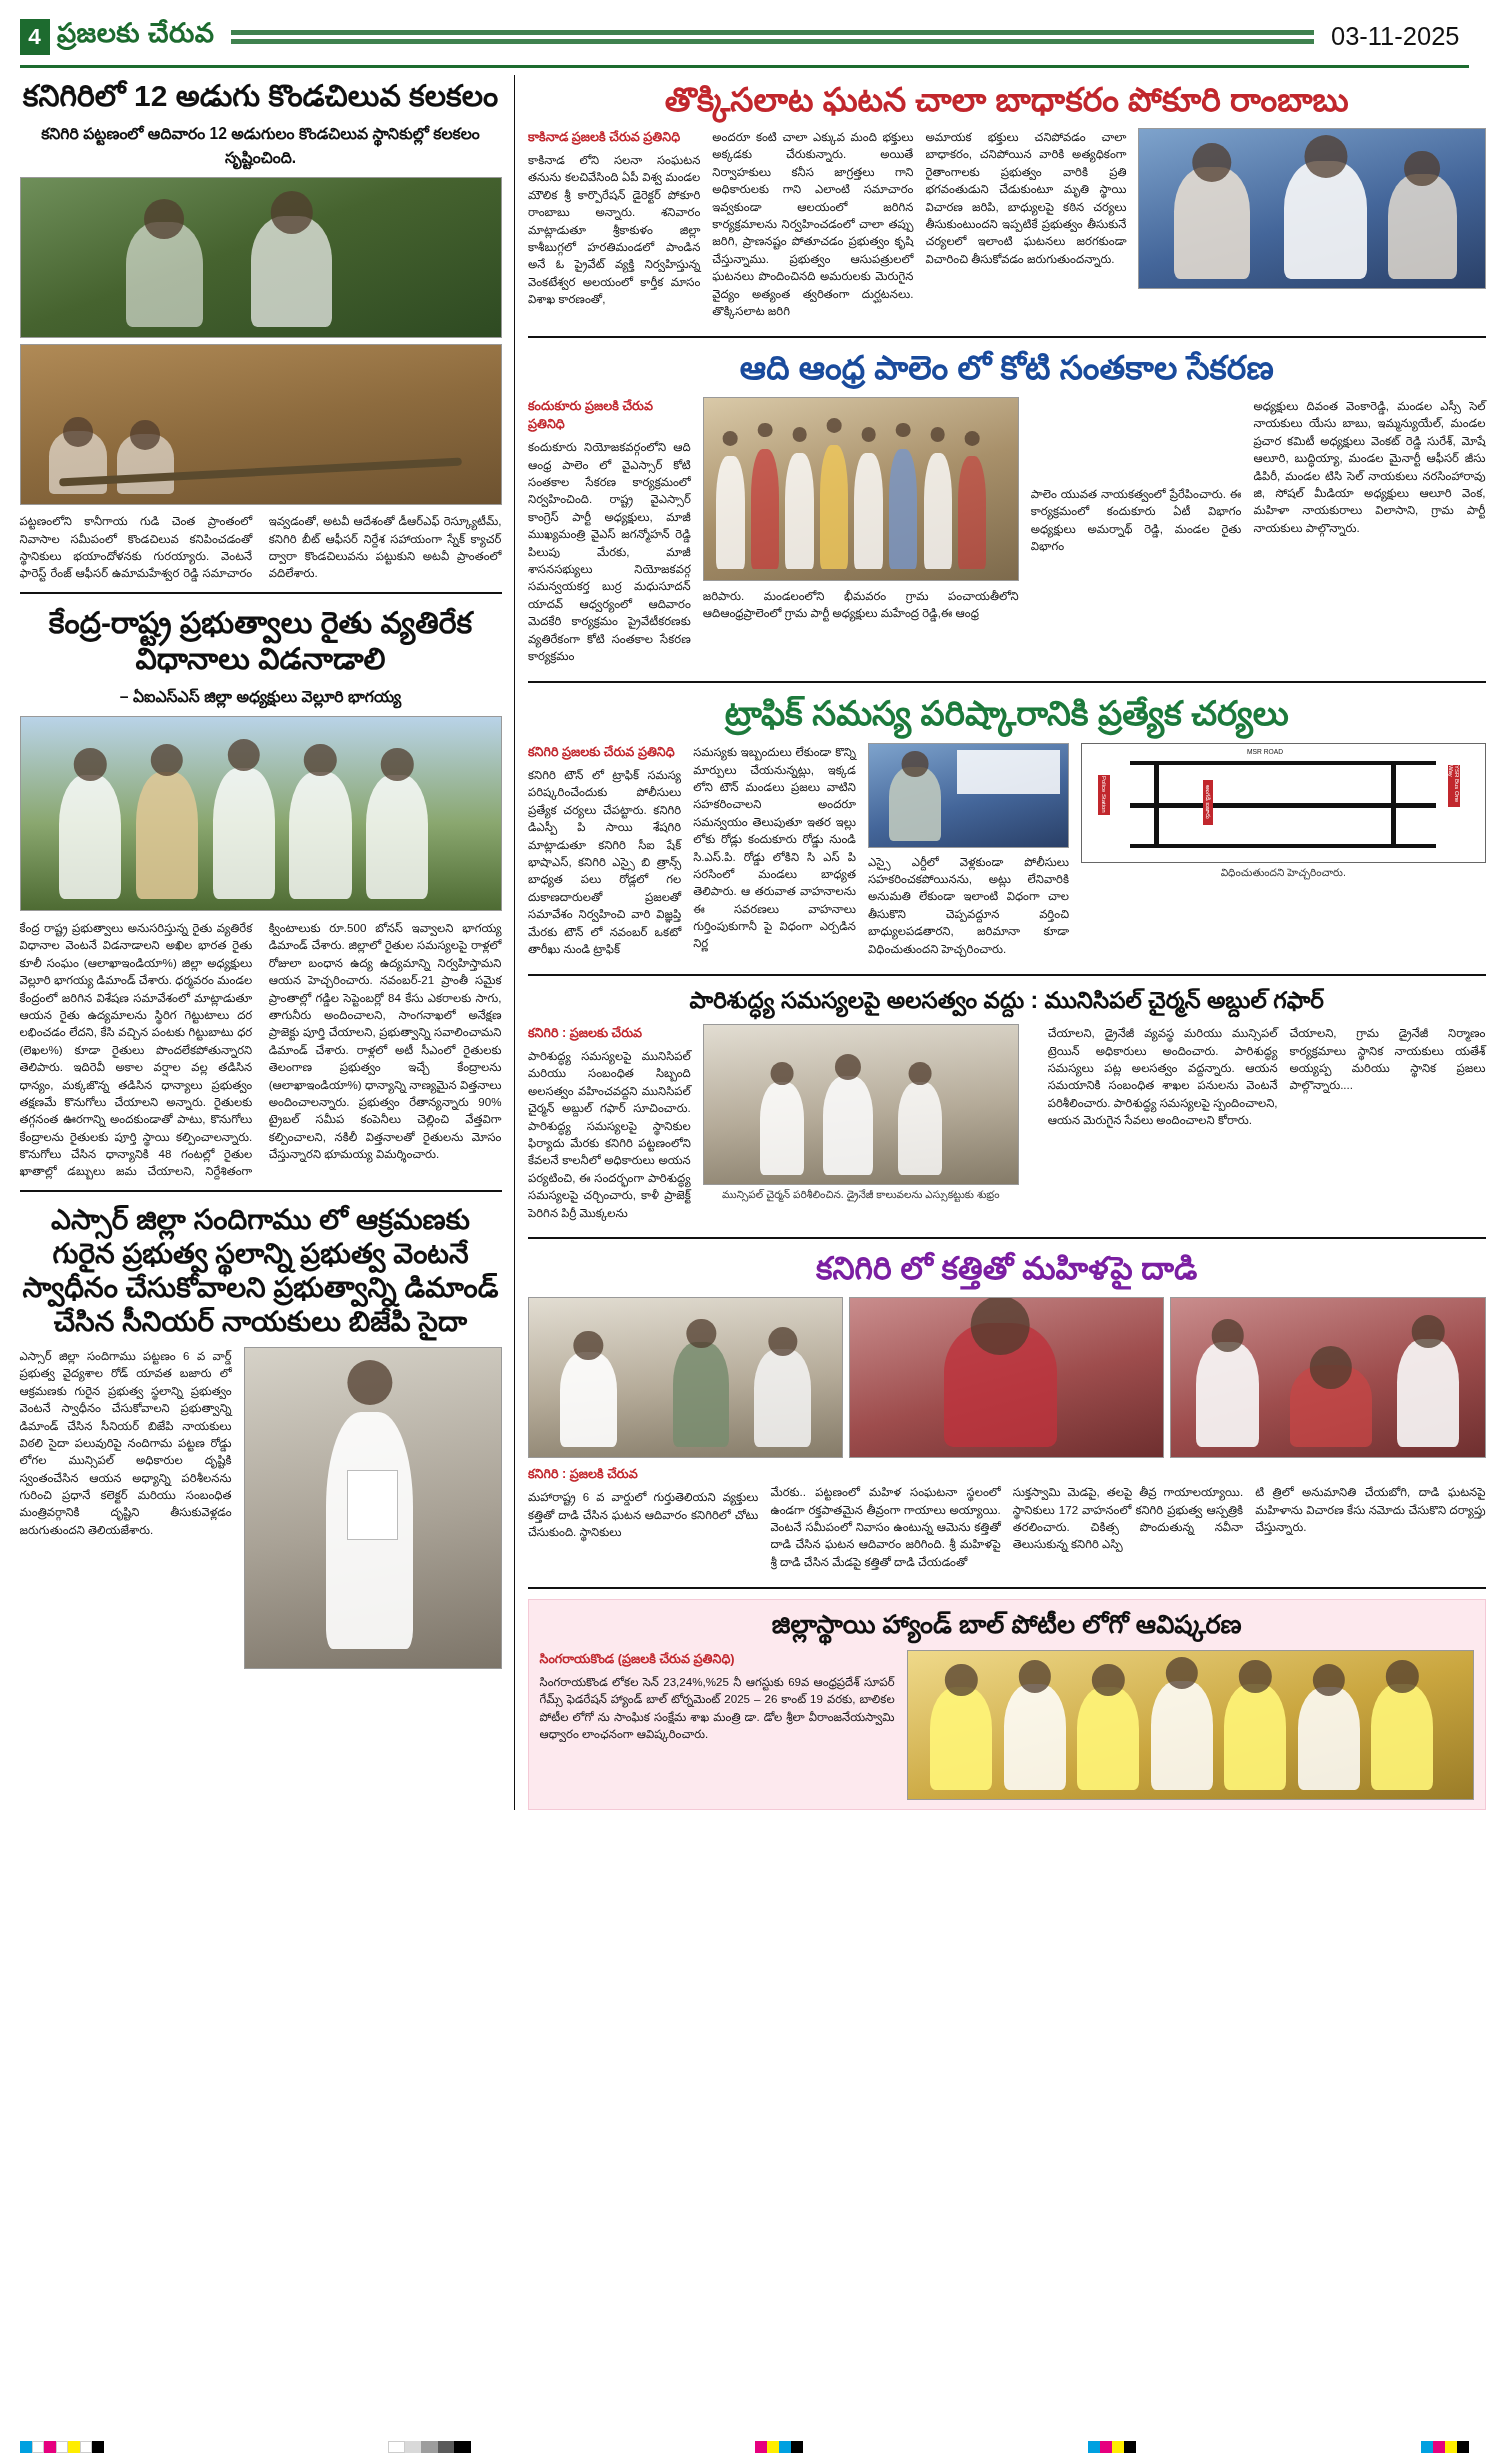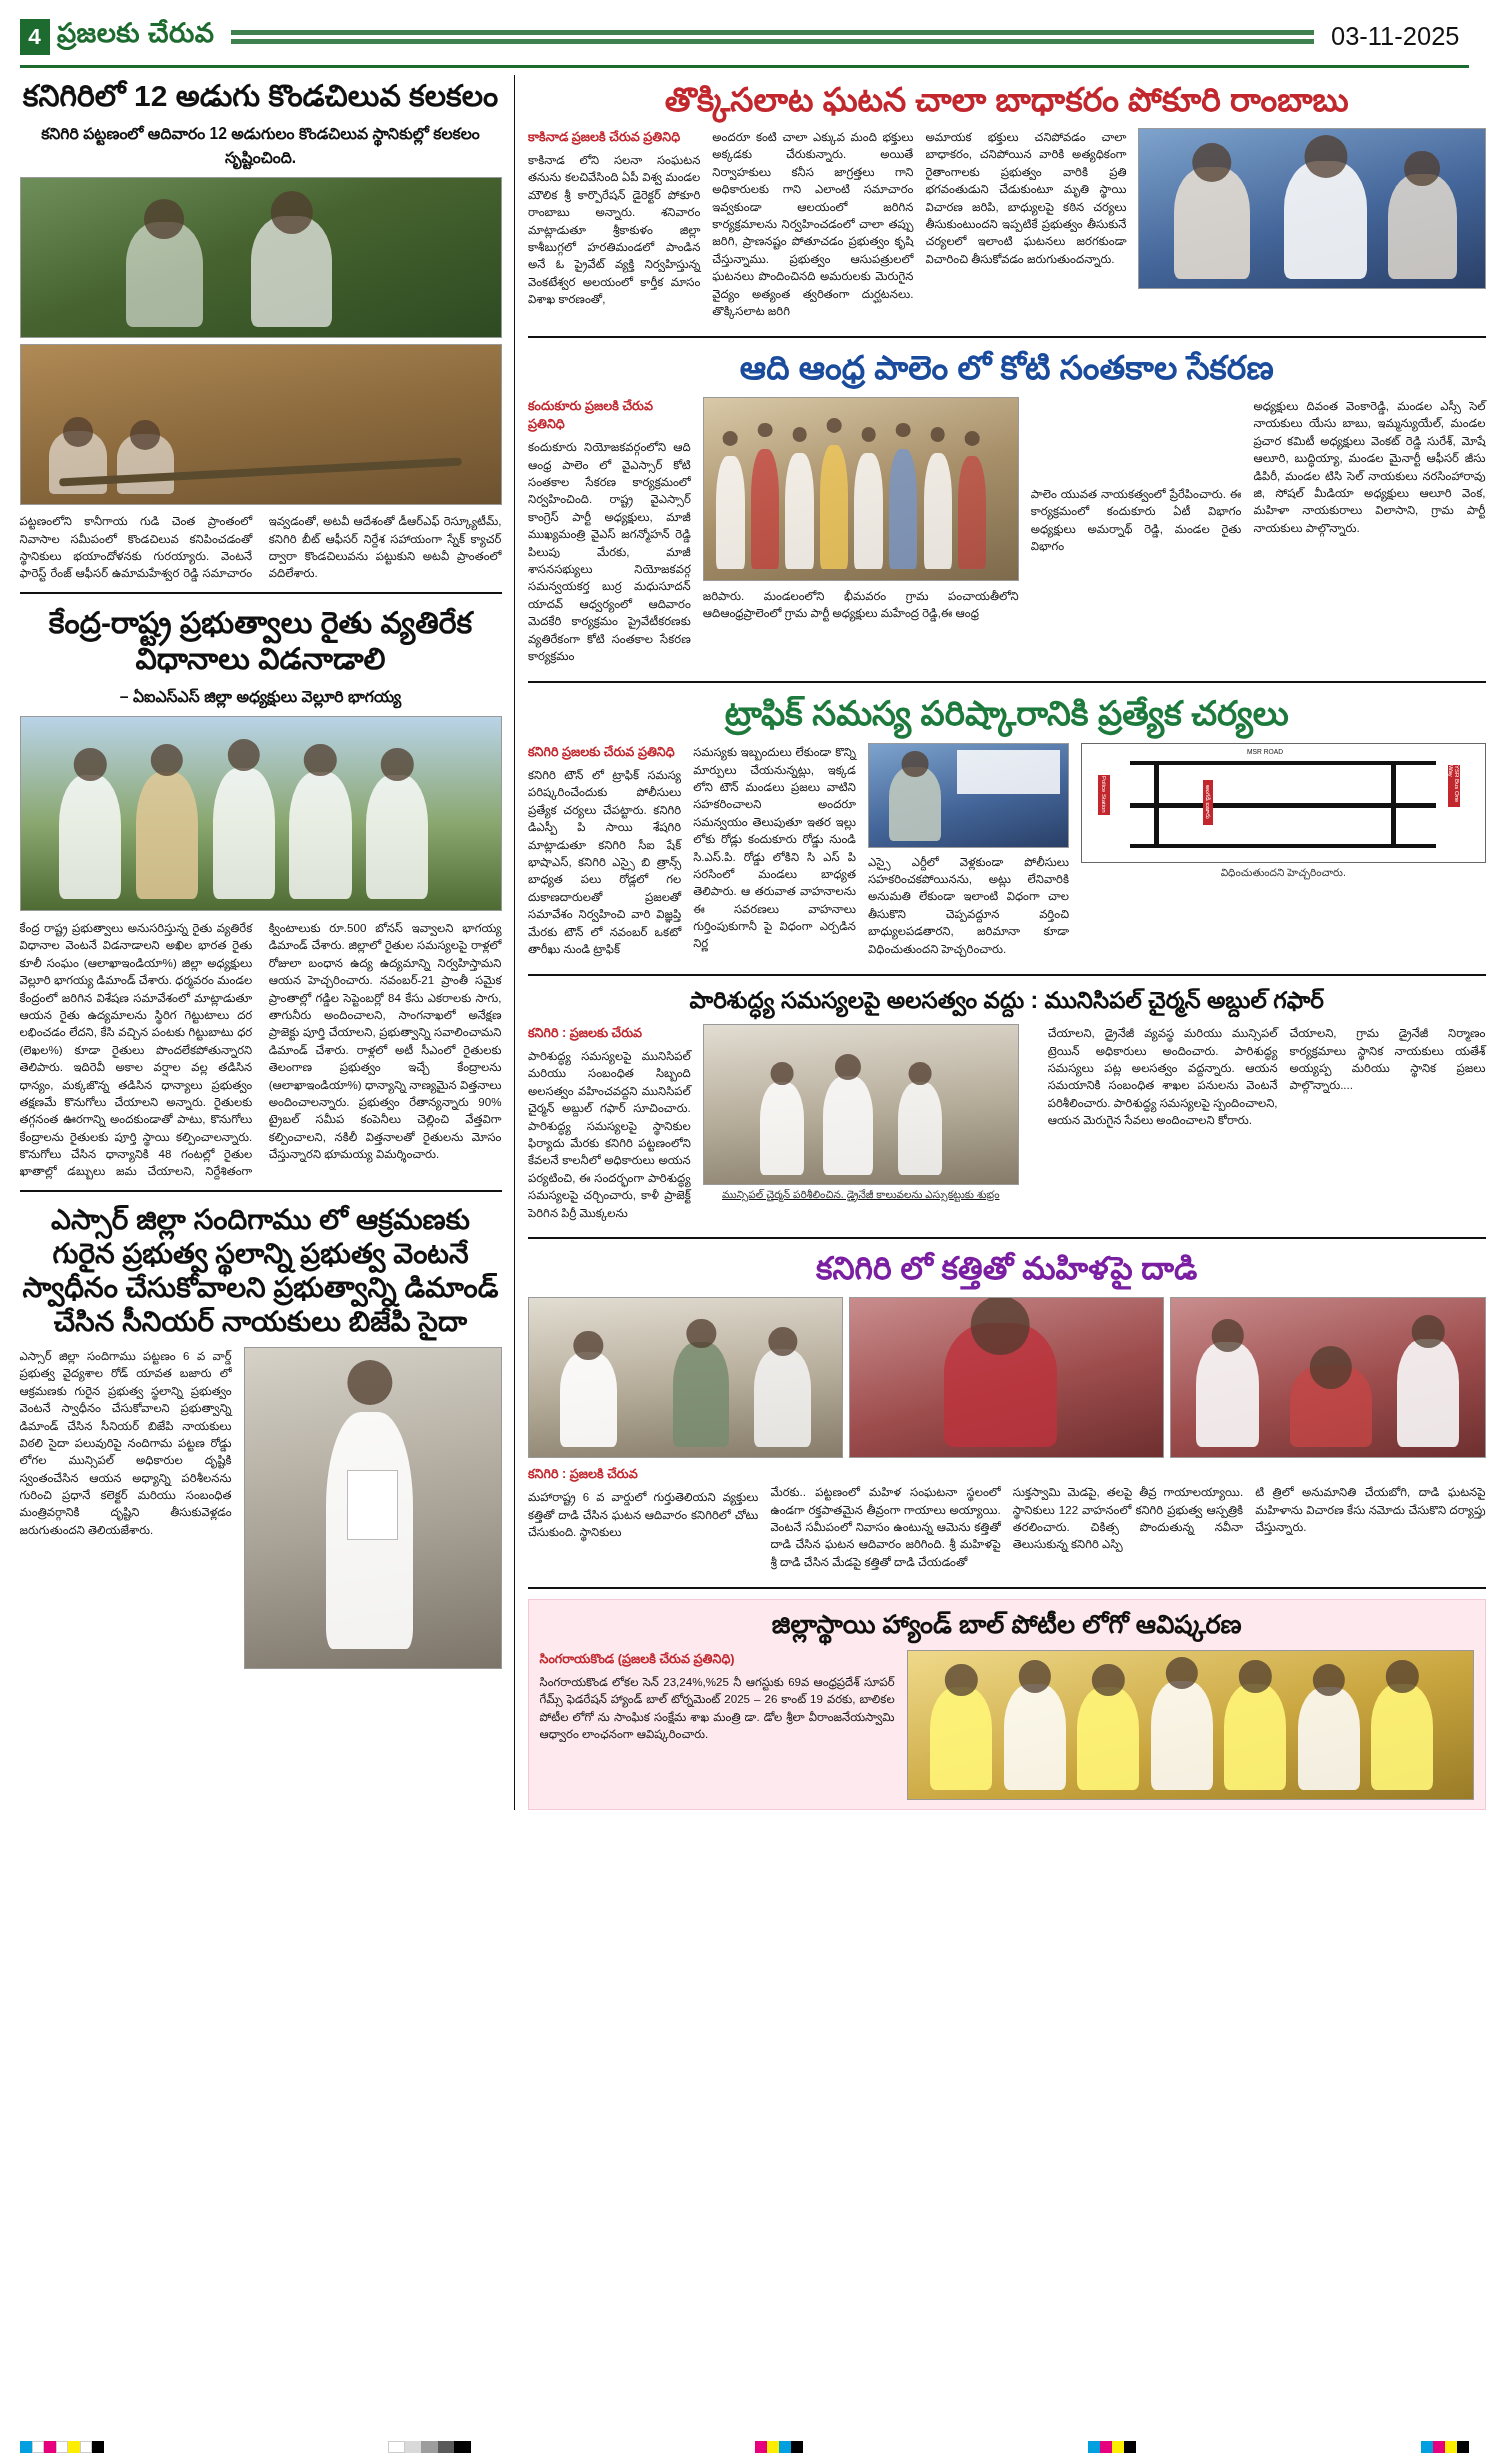--- a/index.html
+++ b/index.html
@@ -349,21 +349,21 @@
 
       <hr class="hr-thick">
 
       <div>
         <h2 class="head-dark">పారిశుద్ధ్య సమస్యలపై అలసత్వం వద్దు : మునిసిపల్ చైర్మన్ అబ్దుల్ గఫార్</h2>
         <div class="flexrow">
           <div style="flex:0 0 17%;">
             <div class="byline">కనిగిరి : ప్రజలకు చేరువ</div>
             <p class="body">పారిశుద్ధ్య సమస్యలపై మునిసిపల్ మరియు సంబంధిత సిబ్బంది అలసత్వం వహించవద్దని మునిసిపల్ చైర్మన్ అబ్దుల్ గఫార్ సూచించారు. పారిశుద్ధ్య సమస్యలపై స్థానికుల ఫిర్యాదు మేరకు కనిగిరి పట్టణంలోని కేవలనే కాలనీలో అధికారులు అయన పర్యటించి, ఈ సందర్భంగా పారిశుద్ధ్య సమస్యలపై చర్చించారు, కాళీ ప్రాజెక్ట్ పెరిగిన పిర్రీ మొక్కలను</p>
           </div>
-          <div style="flex:0 0 33%;text-decoration:underline;">
+          <div style="flex:0 0 33%;">
             <div class="photo ph-room" style="height:161px;">
               <div class="figs">
                 <div class="fig" style="left:18%;width:14%;height:58%;background:rgba(255,255,255,.85);"></div>
                 <div class="fig" style="left:38%;width:16%;height:62%;background:rgba(250,250,250,.9);"></div>
                 <div class="fig" style="left:62%;width:14%;height:58%;background:rgba(255,255,255,.8);"></div>
               </div>
             </div>
             <div class="credit">మున్సిపల్ చైర్మన్ పరిశీలించిన. డ్రైనేజీ కాలువలను ఎస్సుకట్టుకు శుభ్రం</div>
           </div>
           <div style="flex:0 0 24%;margin-left:17px;">
@@ -402,21 +402,21 @@
         </div>
         <div class="flexrow">
           <div style="flex:1;">
             <div class="byline">కనిగిరి : ప్రజలకి చేరువ</div>
             <p class="body">మహారాష్ట్ర 6 వ వార్డులో గుర్తుతెలియని వ్యక్తులు కత్తితో దాడి చేసిన ఘటన ఆదివారం కనిగిరిలో చోటు చేసుకుంది. స్థానికులు</p>
           </div>
           <div style="flex:1;padding-top:18px;">
             <p class="body">మేరకు.. పట్టణంలో మహిళ సంఘటనా స్థలంలో ఉండగా రక్తపాతమైన తీవ్రంగా గాయాలు అయ్యాయి. వెంటనే సమీపంలో నివాసం ఉంటున్న ఆమెను కత్తితో దాడి చేసిన ఘటన ఆదివారం జరిగింది. శ్రీ మహిళపై శ్రీ దాడి చేసిన మేడపై కత్తితో దాడి చేయడంతో</p>
           </div>
           <div style="flex:1;padding-top:18px;">
-            <p class="body">సుక్తస్వామి మెడపై, తలపై తీవ్ర గాయాలయ్యాయి. స్థానికులు 122 వాహనంలో కనిగిరి ప్రభుత్వ ఆస్పత్రికి తరలించారు. చికిత్స పొందుతున్న నవీనా తెలుసుకున్న కనిగిరి ఎస్పి</p>
+            <p class="body">సుక్తస్వామి మెడపై, తలపై తీవ్ర గాయాలయ్యాయి. స్థానికులు 172 వాహనంలో కనిగిరి ప్రభుత్వ ఆస్పత్రికి తరలించారు. చికిత్స పొందుతున్న నవీనా తెలుసుకున్న కనిగిరి ఎస్పి</p>
           </div>
           <div style="flex:1;padding-top:18px;">
             <p class="body">టి త్రిలో అనుమానితి చేయబోగి, దాడి ఘటనపై మహిళాను విచారణ కేసు నమోదు చేసుకొని దర్యాప్తు చేస్తున్నారు.</p>
           </div>
         </div>
       </div>
 
       <hr class="hr-thick">
 
       <div class="tint-pink">

